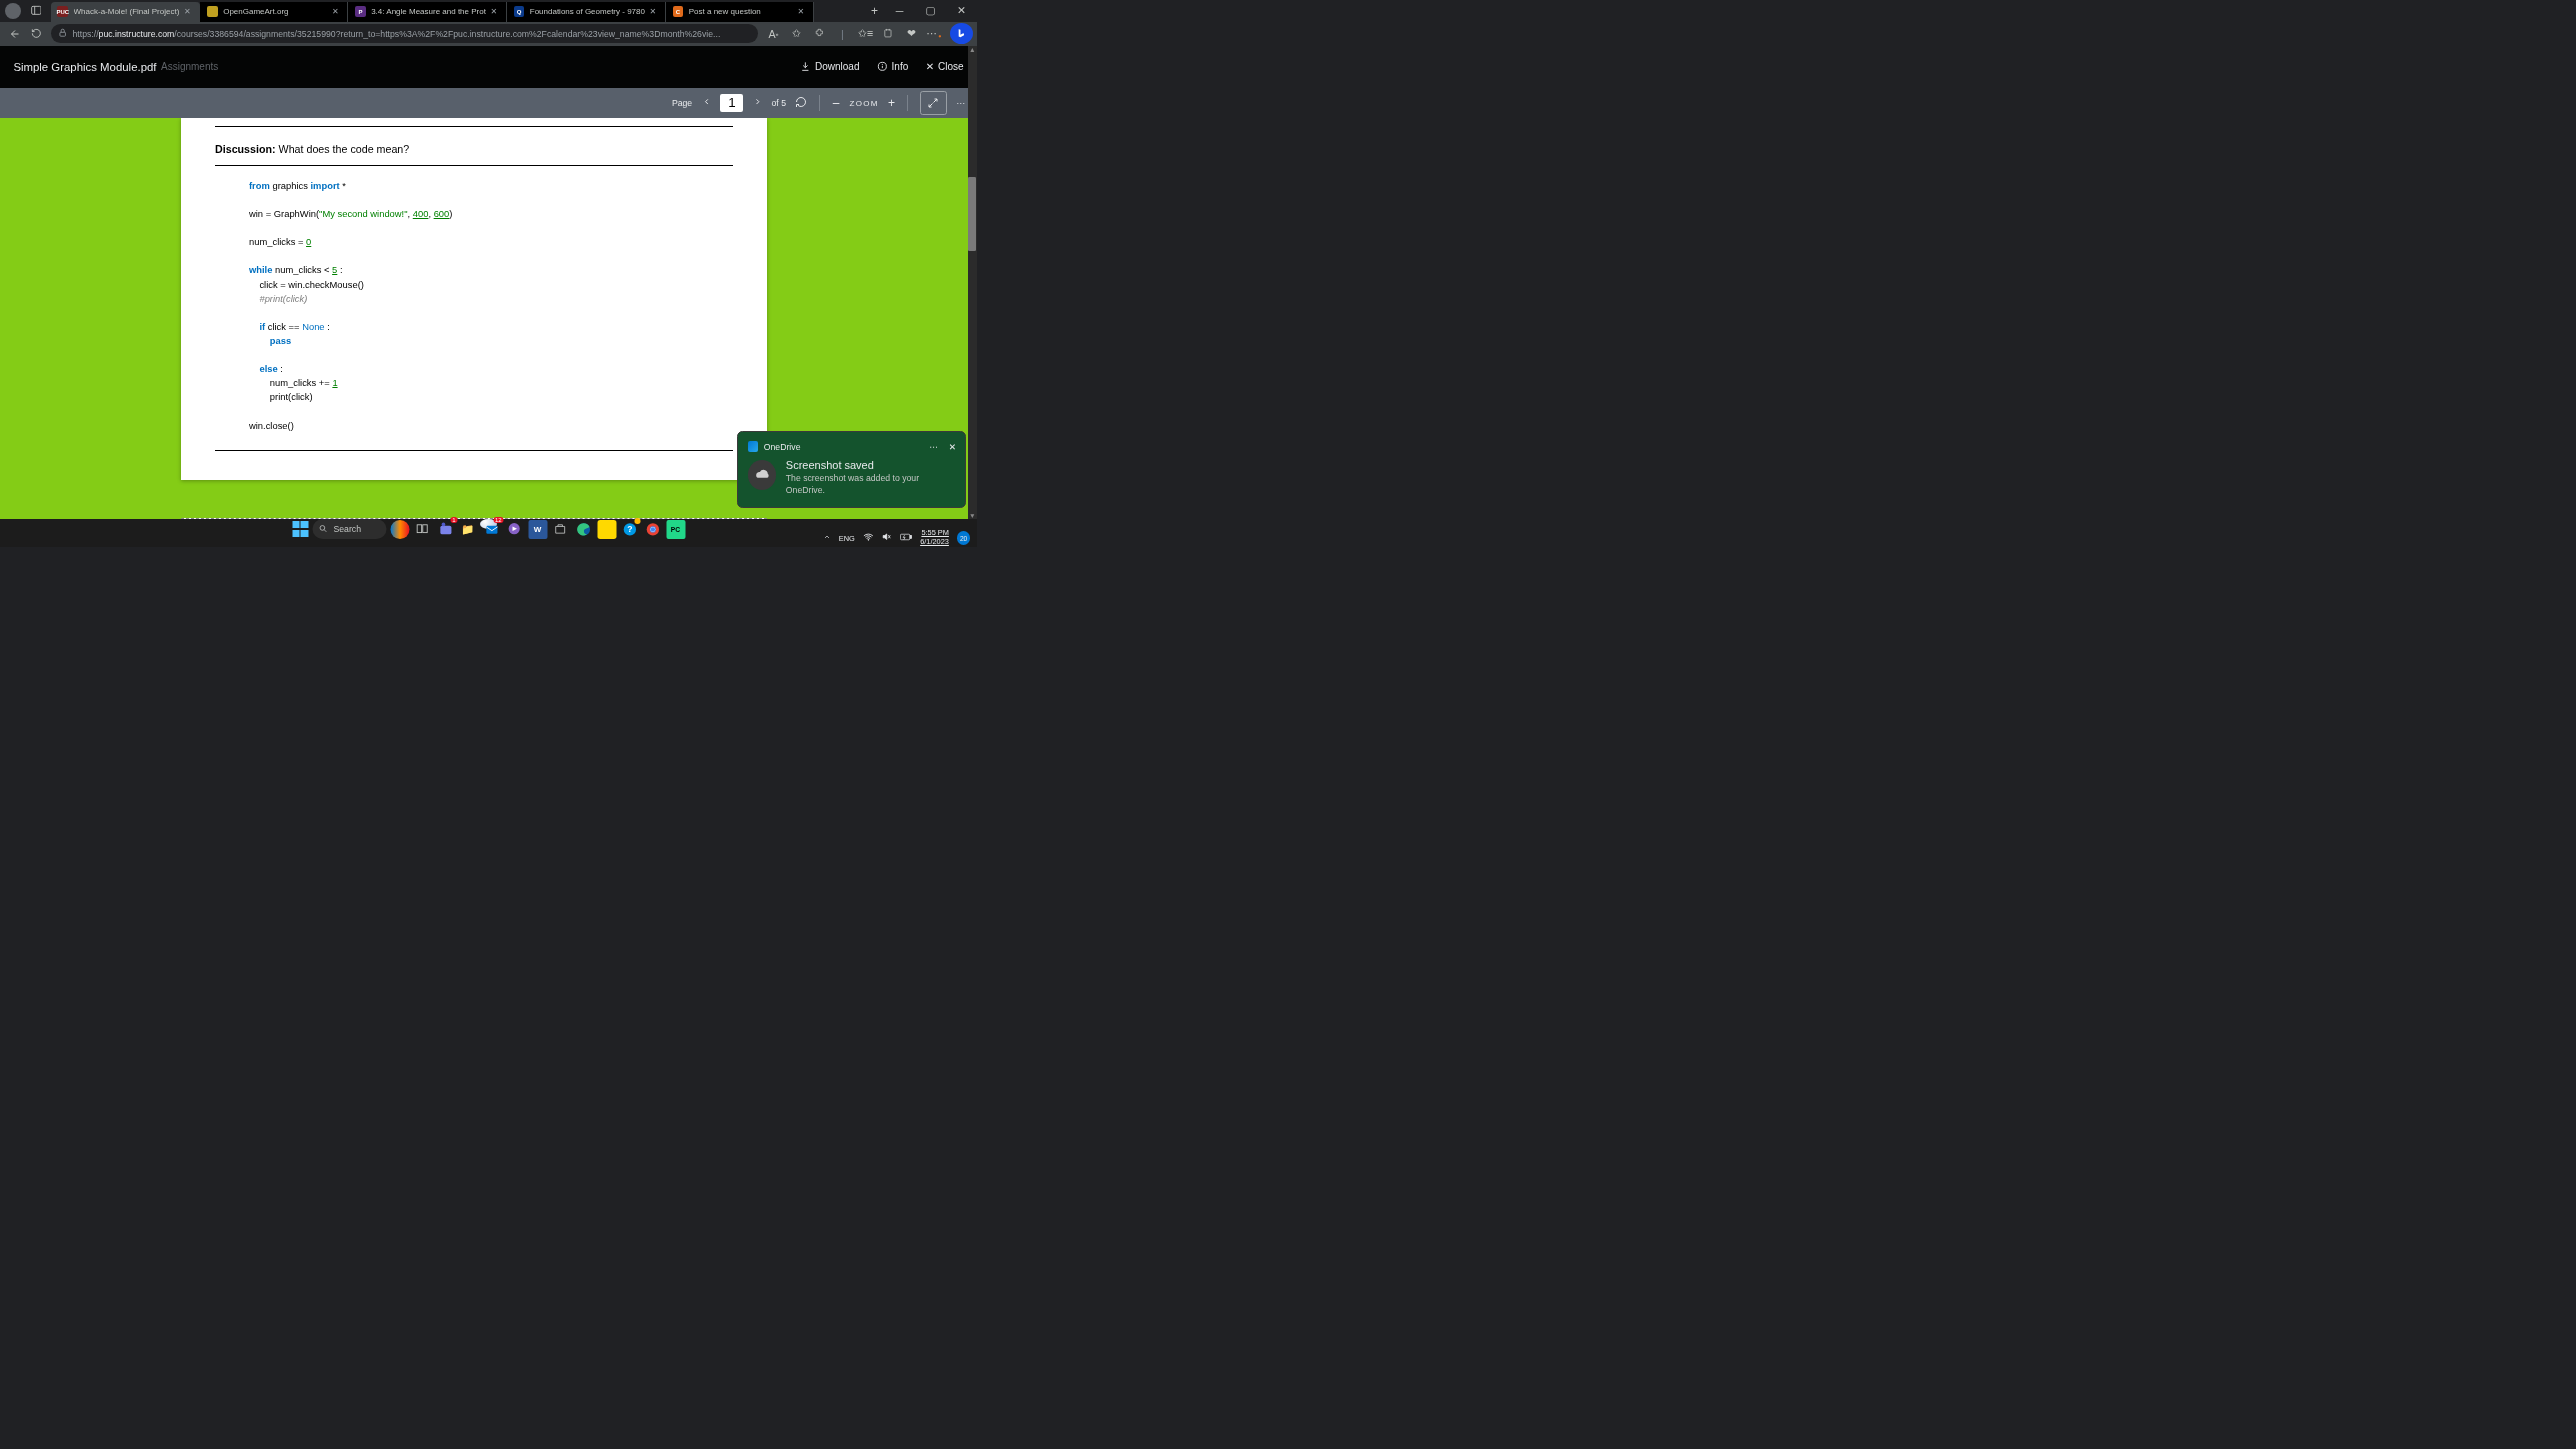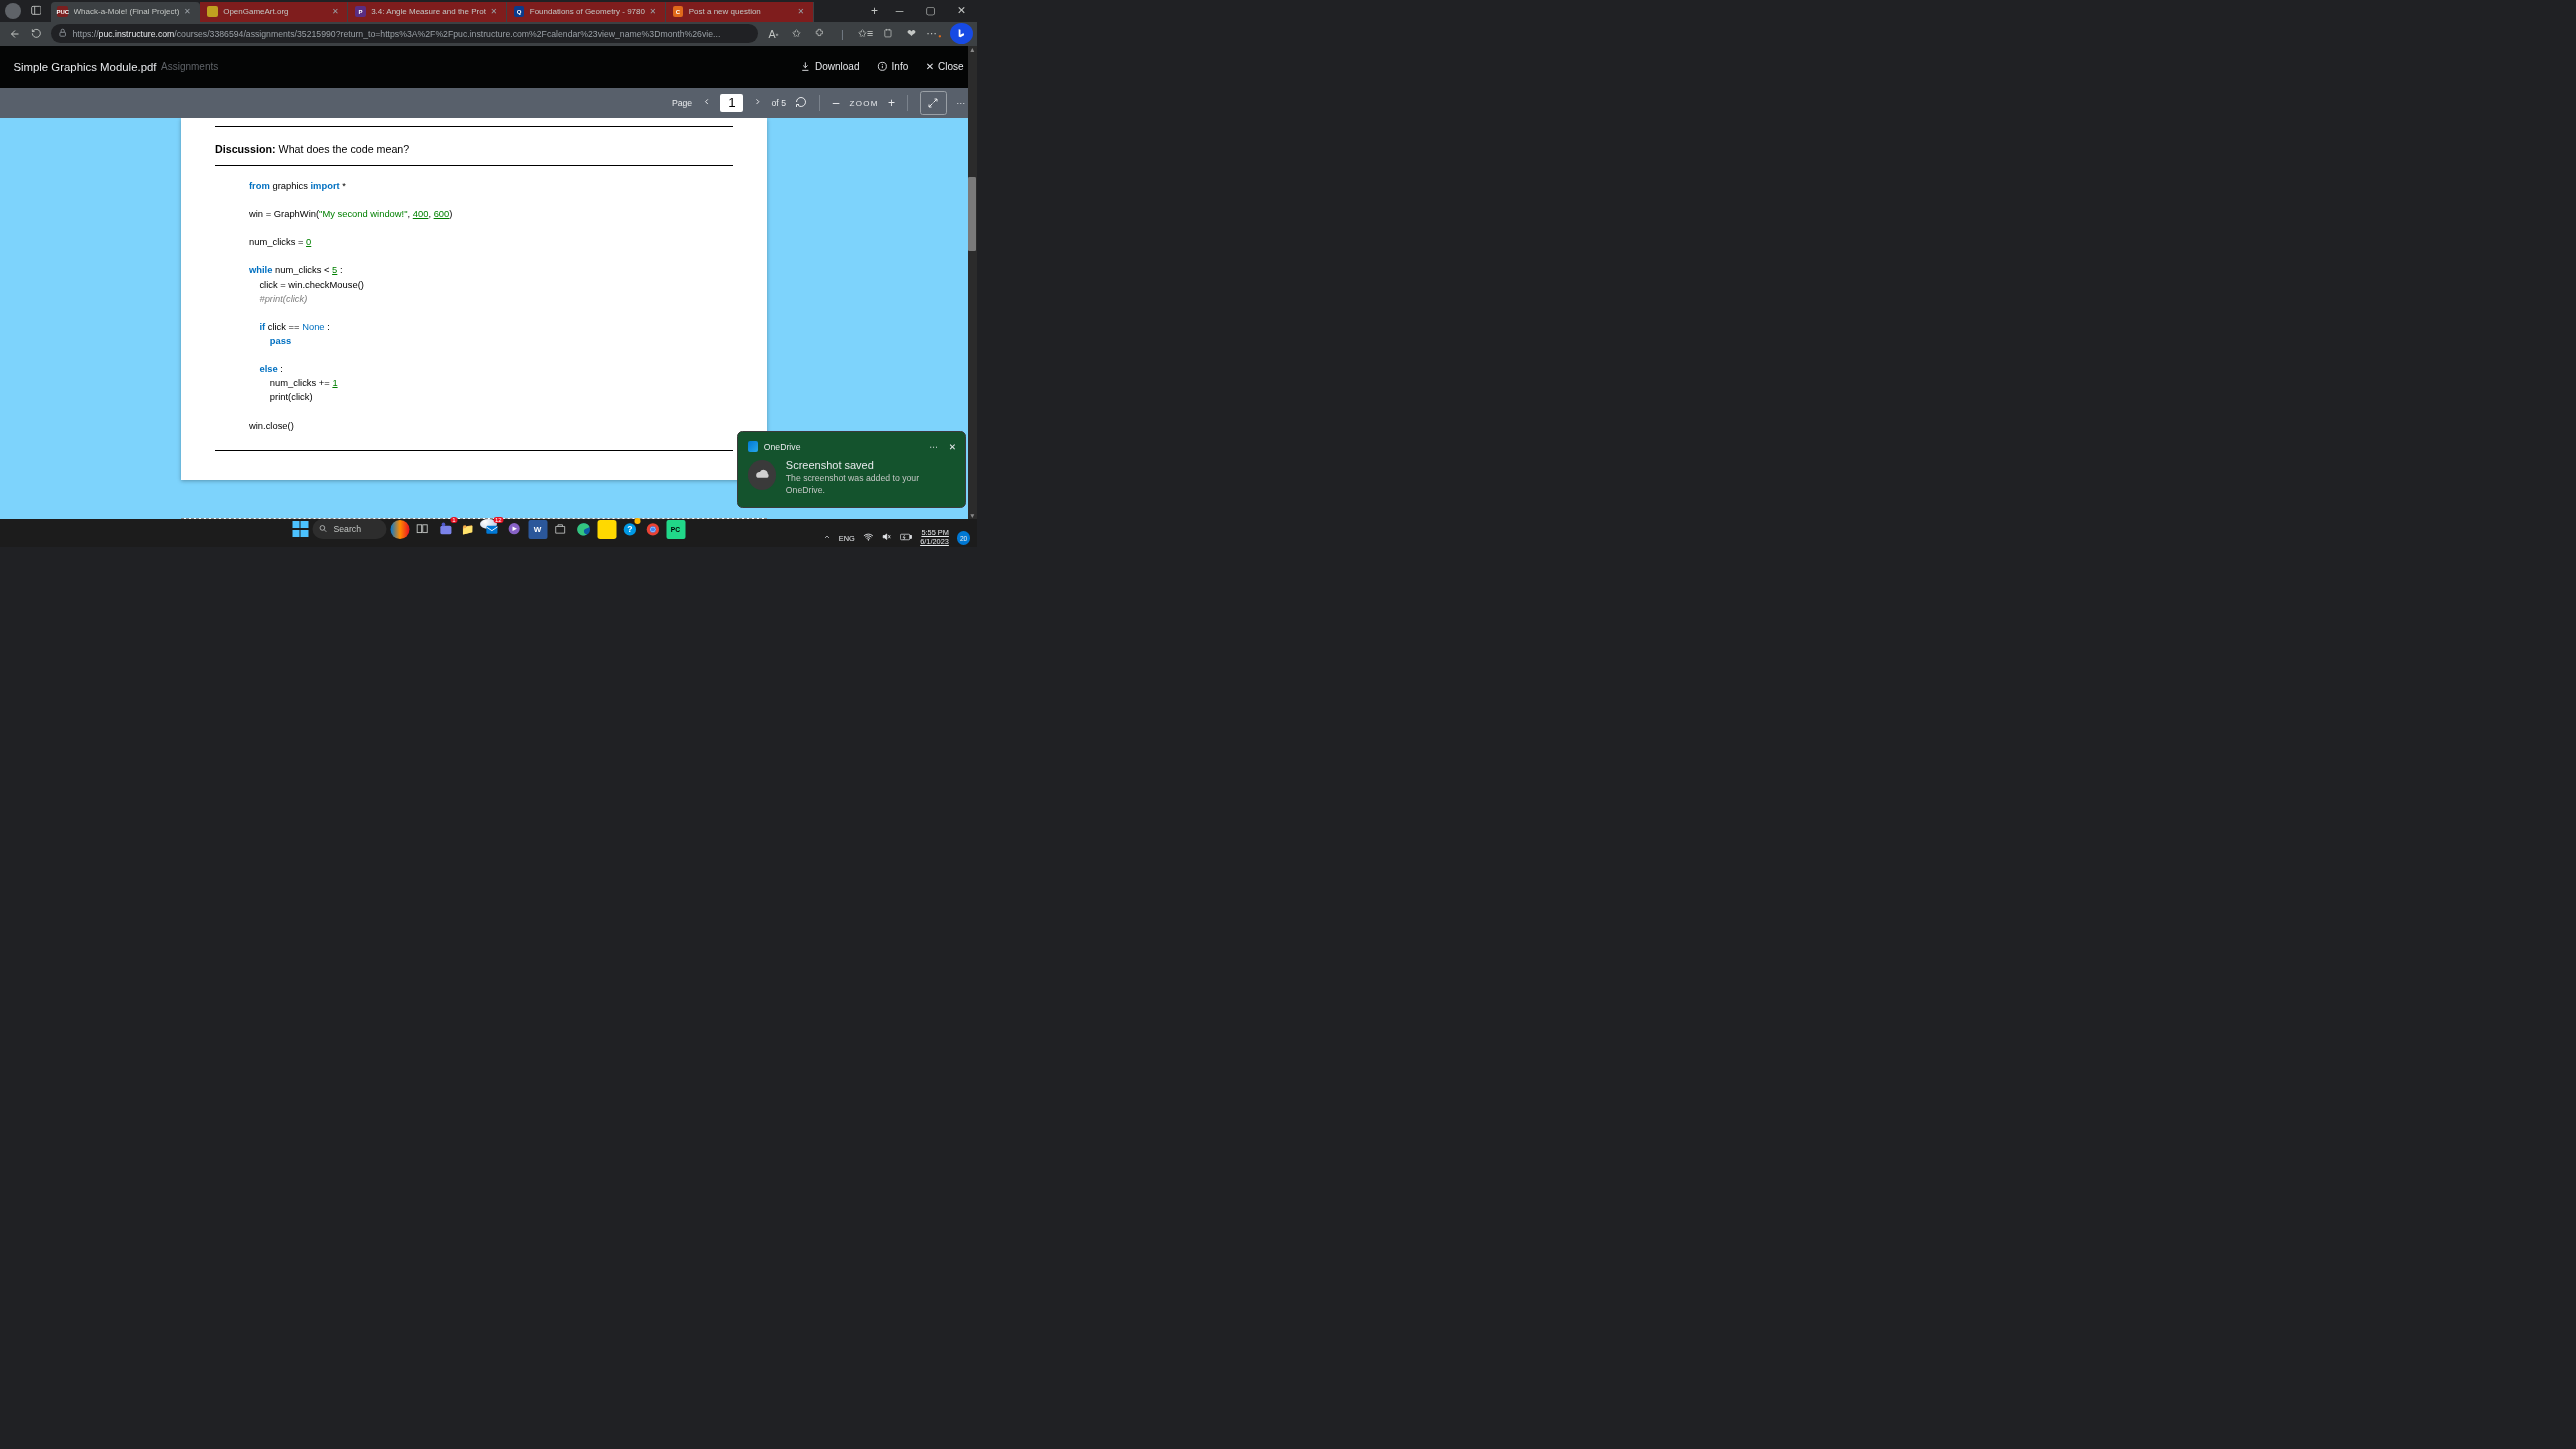--- a/index.html
+++ b/index.html
@@ -3,21 +3,21 @@
 <meta charset="utf-8">
 <style>
 * { margin:0; padding:0; box-sizing:border-box; font-family:"Segoe UI",Arial,sans-serif; }
 body { width:977px; height:547px; background:#202124; overflow:hidden; position:relative; }
 
 
 .titlebar { height:21.5px; background:#202124; display:flex; align-items:center; }
 .titlebar .avatar{width:16px;height:16px;border-radius:50%;background:#5f6368;margin-left:5.4px;}
 .titlebar .panel-icon{width:16px;height:16px;margin:0 6.7px;display:flex;align-items:center;justify-content:center;color:#c4c7c5;}
 .tabs{display:flex;height:21.5px;align-items:flex-end;flex:1;}
-.tab{height:20px;display:flex;align-items:center;padding:0 6.7px;min-width:148px;max-width:161px;background:#7f1d1d;color:#c4c7c5;font-size:8px;border-right:0.7px solid #3c4043;}
+.tab{height:20px;display:flex;align-items:center;padding:0 6.7px;min-width:148px;max-width:161px;background:#000000;color:#c4c7c5;font-size:8px;border-right:0.7px solid #3c4043;}
 .tab.active{background:#3c4043;border-radius:4px 4px 0 0;}
 .tab .favicon{width:10.7px;height:10.7px;border-radius:2px;margin-right:5.4px;flex-shrink:0;display:flex;align-items:center;justify-content:center;font-size:6px;font-weight:bold;}
 .tab .lbl{flex:1;white-space:nowrap;overflow:hidden;text-overflow:ellipsis;}
 .tab .x{width:10.7px;text-align:center;color:#9aa0a6;margin-left:2.7px;}
 .newtab{width:19px;text-align:center;color:#c4c7c5;font-size:12px;}
 .winctrl{display:flex;margin-left:auto;}
 .winctrl div{width:31px;height:21.5px;display:flex;align-items:center;justify-content:center;color:#c4c7c5;}
 
 
 .addrbar{height:24px;background:#3c4043;display:flex;align-items:center;padding:0 4px;}
@@ -36,21 +36,21 @@
 .pdfbar .right{margin-left:auto;display:flex;align-items:center;gap:17.4px;}
 .pdfbar .btn{display:flex;align-items:center;gap:4px;font-size:10px;color:#e8eaed;}
 
 
 .pdftool{height:31px;background:#58606b;display:flex;align-items:center;justify-content:flex-end;padding:0 10.7px;color:#e8eaed;font-size:8.7px;gap:9.4px;}
 .pdftool .pagein{width:23px;height:17.4px;background:#fff;color:#000;border:none;text-align:center;border-radius:2px;}
 .pdftool .sep{width:0.7px;height:16px;background:#7a828c;margin:0 2.7px;}
 .pdftool .fs{width:27px;height:24px;border:0.7px solid #9aa0a6;border-radius:2.7px;display:flex;align-items:center;justify-content:center;}
 
 
-.docarea{position:absolute;top:118px;left:0;right:9.4px;bottom:28px;background:#7dd3fc;overflow:hidden;}
+.docarea{position:absolute;top:118px;left:0;right:9.4px;bottom:28px;background:#84cc16;overflow:hidden;}
 .page{position:absolute;left:181px;top:0;width:586px;height:362px;background:#fff;box-shadow:0 1.3px 4px rgba(0,0,0,.3);}
 .page .rule{height:1.3px;background:#000;margin:0 34px;}
 .page .rule.top{margin-top:8px;}
 .discuss{margin:16px 34px 9.4px;font-size:10.7px;color:#000;}
 .discuss b{font-weight:700;}
 .code{margin:13.4px 34px 0 68px;font-family:Consolas,monospace;font-size:9.4px;line-height:1.5;white-space:pre;color:#000;}
 .kw{color:#0070c1;font-weight:bold;}
 .str{color:#008000;}
 .num{color:#008000;text-decoration:underline;}
 .cmt{color:#808080;font-style:italic;}

